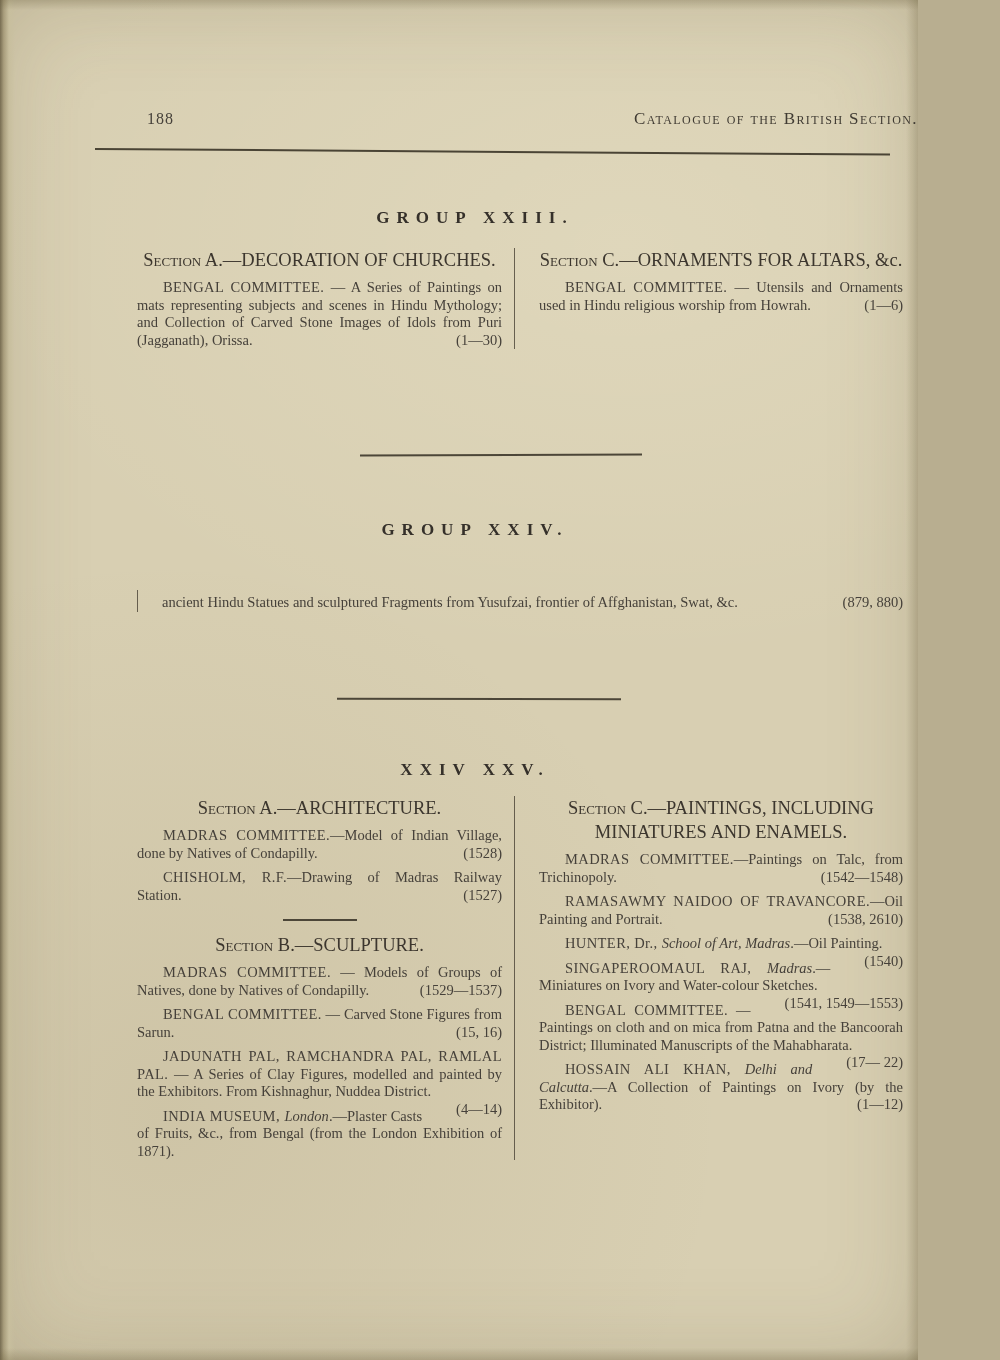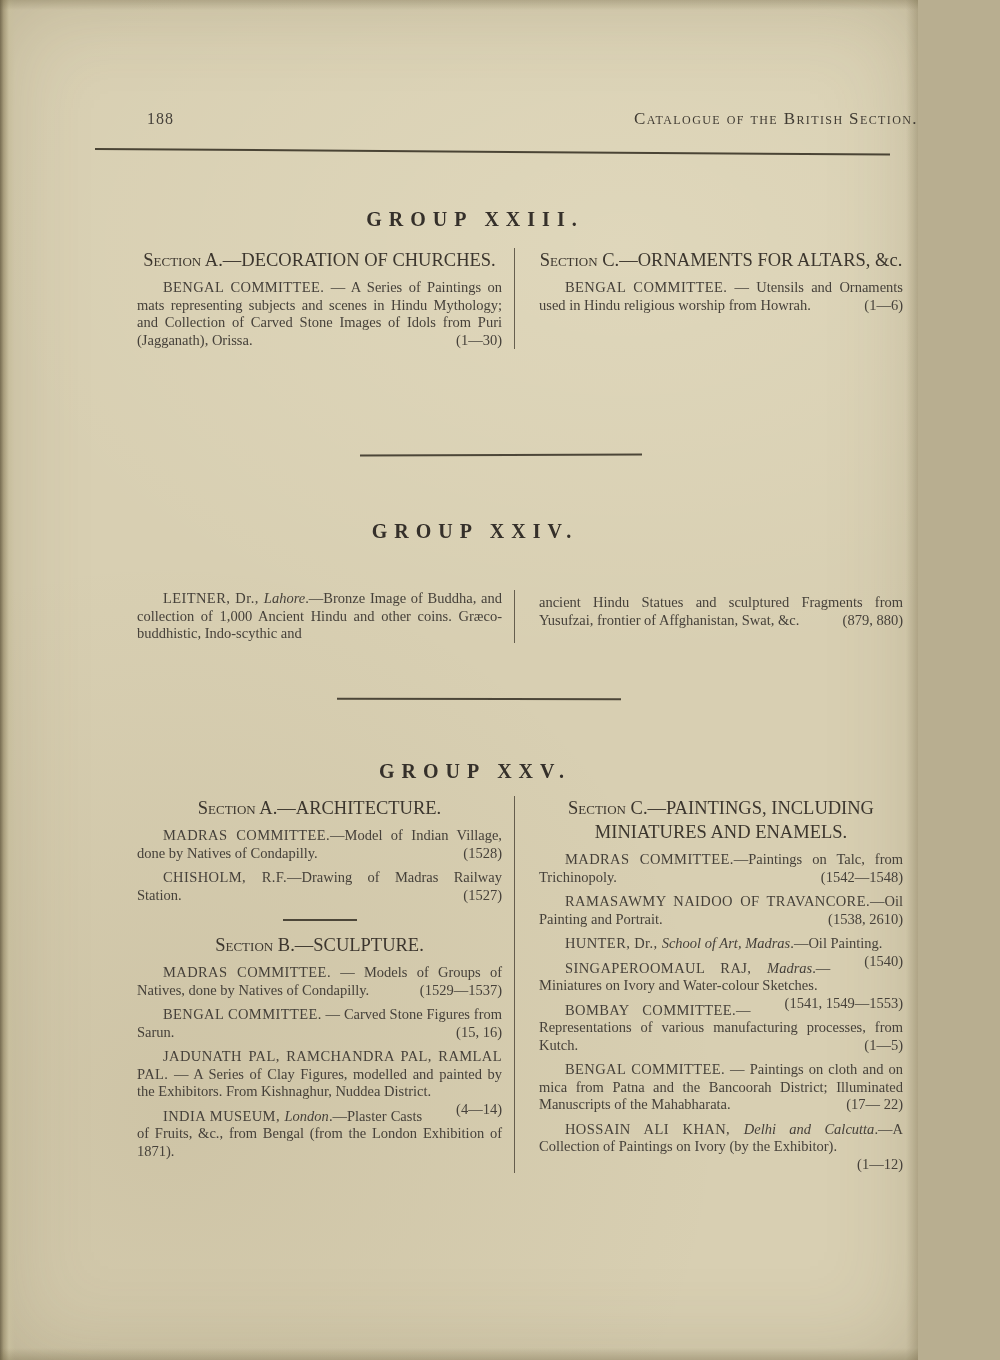--- a/index.html
+++ b/index.html
@@ -22,21 +22,21 @@
   .edge-bottom{position:absolute;left:0;right:0;bottom:0;height:12px;
     background:linear-gradient(to top,rgba(105,94,60,0.30),rgba(105,94,60,0) 100%);}
 
   .hdr-num{position:absolute;left:147px;top:110px;font-size:16px;letter-spacing:1px;}
   .hdr-title{position:absolute;left:40px;right:0;top:109px;text-align:right;
     font-variant:small-caps;font-size:17px;letter-spacing:1.4px;color:#403b33;}
   .hdr-rule{position:absolute;left:95px;top:148px;width:795px;height:1.5px;background:#4a4435;
     transform:rotate(0.4deg);transform-origin:left center;}
 
   .group-title{position:absolute;left:90px;width:770px;margin:0;text-align:center;
-    font-weight:bold;font-size:20px;letter-spacing:7px;color:#35302a;}
+    font-weight:bold;font-size:17px;letter-spacing:7px;color:#35302a;}
 
   .sec-head{text-align:center;font-weight:normal;font-size:18.5px;color:#3c362e;
     line-height:24px;margin:0 0 6px;}
   .sc{font-variant:small-caps;}
   .sec-head-wide{position:absolute;left:135px;width:770px;text-align:center;font-weight:normal;
     font-size:18.5px;color:#3c362e;line-height:24px;margin:0;}
 
   .cols{position:absolute;left:137px;width:766px;display:flex;align-items:stretch;}
   .colL{width:377px;box-sizing:border-box;padding-right:12px;}
   .colR{flex:1;box-sizing:border-box;border-left:1px solid rgba(72,65,52,0.8);padding-left:24px;}
@@ -77,31 +77,28 @@
       <h3 class="sec-head"><span class="sc">Section C.</span><span>—ORNAMENTS FOR ALTARS, &amp;c.</span></h3>
       <p class="entry"><span class="ename">BENGAL COMMITTEE.</span><i class="eplace"></i><span class="ebody"> — Utensils and Ornaments used in Hindu religious worship from Howrah.</span><span class="enum">(1—6)</span></p>
     </div>
   </div>
 
   <div class="gdivider d1"></div>
 
   <h2 class="group-title" style="top:520px;">GROUP XXIV.</h2>
 
   <div class="cols" style="top:590px;">
-    <div class="colL">
-      <p class="entry" style="margin-top:0;"><span class="ename">LEITNER, Dr., </span><i class="eplace">Lahore</i><span class="ebody">.—Bronze Image of Buddha, and collection of 1,000 Ancient Hindu and other coins.  Græco-buddhistic, Indo-scythic and</span></p>
-    </div>
     <div class="colR">
       <p class="entry cont" style="margin-top:4px;"><span class="ebody">ancient Hindu Statues and sculptured Fragments from Yusufzai, frontier of Affghanistan, Swat, &amp;c.</span><span class="enum">(879, 880)</span></p>
     </div>
   </div>
 
   <div class="gdivider d2"></div>
 
-  <h2 class="group-title" style="top:760px;">GROUP XXV.</h2>
+  <h2 class="group-title" style="top:760px;">XXIV XXV.</h2>
 
   <div class="cols" style="top:796px;">
     <div class="colL">
       <h3 class="sec-head"><span class="sc">Section A.</span><span>—ARCHITECTURE.</span></h3>
       <p class="entry"><span class="ename">MADRAS COMMITTEE.</span><span class="ebody">—Model of Indian Village, done by Natives of Condapilly.</span><span class="enum">(1528)</span></p>
       <p class="entry"><span class="ename">CHISHOLM, R.F.</span><span class="ebody">—Drawing of Madras Railway Station.</span><span class="enum">(1527)</span></p>
 
       <div class="smallrule"></div>
 
       <h3 class="sec-head"><span class="sc">Section B.</span><span>—SCULPTURE.</span></h3>
@@ -110,18 +107,17 @@
       <p class="entry"><span class="ename">JADUNATH PAL, RAMCHANDRA PAL, RAMLAL PAL.</span><span class="ebody"> — A Series of Clay Figures, modelled and painted by the Exhibitors.  From Kishnaghur, Nuddea District.</span><span class="enum">(4—14)</span></p>
       <p class="entry"><span class="ename">INDIA MUSEUM, </span><i class="eplace">London</i><span class="ebody">.—Plaster Casts of Fruits, &amp;c., from Bengal (from the London Exhibition of 1871).</span></p>
     </div>
 
     <div class="colR">
       <h3 class="sec-head"><span class="sc">Section C.</span><span>—PAINTINGS, INCLUDING MINIATURES AND ENAMELS.</span></h3>
       <p class="entry"><span class="ename">MADRAS COMMITTEE.</span><span class="ebody">—Paintings on Talc, from Trichinopoly.</span><span class="enum">(1542—1548)</span></p>
       <p class="entry"><span class="ename">RAMASAWMY NAIDOO OF TRAVANCORE.</span><span class="ebody">—Oil Painting and Portrait.</span><span class="enum">(1538, 2610)</span></p>
       <p class="entry"><span class="ename">HUNTER, Dr., </span><i class="eplace">School of Art, Madras</i><span class="ebody">.—Oil Painting.</span><span class="enum">(1540)</span></p>
       <p class="entry"><span class="ename">SINGAPEROOMAUL RAJ, </span><i class="eplace">Madras</i><span class="ebody">.—Miniatures on Ivory and Water-colour Sketches.</span><span class="enum">(1541, 1549—1553)</span></p>
-      <p class="entry"><span class="ename">BOMBAY COMMITTEE.</span><span class="ebody">—Representations of various manufacturing processes, from Kutch.</span><span class="enum">(1—5)</span></p>
       <p class="entry"><span class="ename">BENGAL COMMITTEE.</span><span class="ebody"> — Paintings on cloth and on mica from Patna and the Bancoorah District; Illuminated Manuscripts of the Mahabharata.</span><span class="enum">(17— 22)</span></p>
       <p class="entry"><span class="ename">HOSSAIN ALI KHAN, </span><i class="eplace">Delhi and Calcutta</i><span class="ebody">.—A Collection of Paintings on Ivory (by the Exhibitor).</span><span class="enum">(1—12)</span></p>
     </div>
   </div>
 </div>
 
 </body></html>

